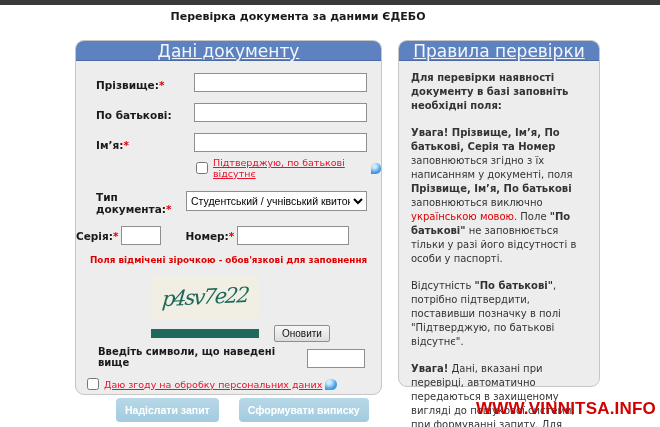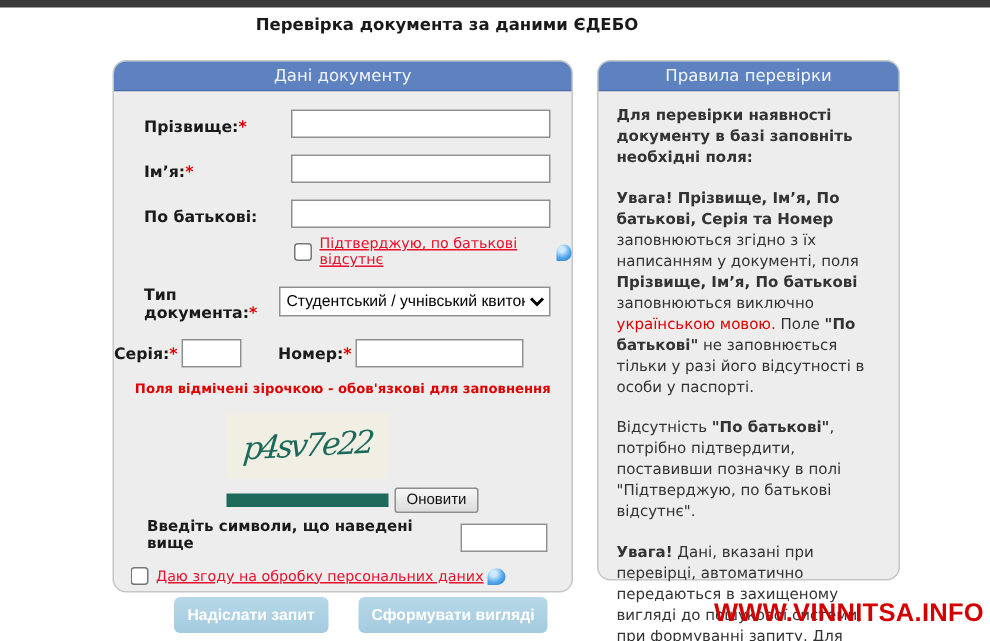--- a/index.html
+++ b/index.html
@@ -5,21 +5,21 @@
   * { margin:0; padding:0; box-sizing:border-box; }
   html,body { width:660px; height:427px; background:#ffffff; overflow:hidden;
               font-family:"DejaVu Sans", sans-serif; }
   .topbar { position:absolute; left:0; top:0; width:660px; height:5px; background:#3a3a3a; }
   .page-title { position:absolute; left:0; top:10px; width:596px; text-align:center;
                 font-size:11px; font-weight:bold; color:#1a1a1a; }
   .panel { position:absolute; background:#ededed; border:1px solid #c6c6c6; border-radius:9px; }
   .panel-left  { left:75px;  top:40px; width:307px; height:355px; }
   .panel-right { left:398px; top:40px; width:202px; height:347px; }
   .panel-header { height:20px; line-height:20px; background:#5e82bf; border-bottom:1px solid #4a6aa5;
-                  border-radius:8px 8px 0 0; color:#f2f6fc; text-align:center; font-size:11px; }
+                  border-radius:8px 8px 0 0; color:#f2f6fc; text-align:center; font-size:17px;text-decoration:underline; }
   
   .form-body { padding:12px 0 0 0; }
   .form-row { display:flex; align-items:center; padding:0 14px 0 20px; margin-bottom:11px; }
   .form-label { width:103px; padding-top:4px; font-size:10.5px; font-weight:bold; color:#1a1a1a; }
   .req { color:#e00000; font-weight:bold; }
   input.text { height:19px; border:1px solid #8f8f8f; background:#fff; font-size:11px; padding:0 3px; }
   .w-main { width:181px; }
   .sub-row { display:flex; align-items:center; margin:-6px 0 8px 120px; }
   .sub-row input[type=checkbox], .consent-row input[type=checkbox] { width:12px; height:12px; margin-right:5px; }
   .red-link { color:#e8112d; font-size:9.5px; text-decoration:underline; cursor:pointer; }
@@ -30,21 +30,21 @@
   .series-row { display:flex; align-items:center; padding:0 14px 0 0; margin-bottom:10px; }
   .series-row .inline-label { font-size:10.5px; font-weight:bold; color:#1a1a1a; }
   .w-series { width:40px; margin-left:3px; }
   .w-number { width:112px; margin-left:3px; }
   .num-label { margin-left:24px; }
   .required-note { text-align:center; color:#e00000; font-weight:bold; font-size:8.8px; margin:2px 0 10px 0; }
   .captcha-img { margin-left:75px; width:108px; height:44px; background:#f1efe3;
                  display:flex; align-items:center; justify-content:center; }
   .captcha-text { font-family:"DejaVu Serif", serif; font-style:italic; font-size:21px;
                   color:#1b695b; letter-spacing:-2px; transform:rotate(-3deg) skewX(-8deg); }
-  .captcha-bar-row { display:flex; align-items:center; margin:6px 0 4px 75px; }
+  .captcha-bar-row { display:flex; align-items:center; margin:6px 0 4px 75px;gap:11px; }
   .captcha-bar { width:108px; height:9px; background:#206a5c; }
   .refresh-btn { margin-left:4px; font-size:10px; padding:2px 7px; color:#111;
                  background:linear-gradient(#f7f7f7,#dcdcdc); border:1px solid #8e8e8e; border-radius:2px; cursor:pointer; }
   .prompt-row { display:flex; align-items:flex-end; margin:4px 16px 10px 22px; }
   .prompt-label { font-size:10px; font-weight:bold; color:#1a1a1a; }
   .w-captcha { width:58px; margin-left:4px; }
   .consent-row { display:flex; align-items:center; margin:0 0 8px 11px; }
   .buttons-row { display:flex; margin-left:40px; }
   .blue-btn { border:none; border-radius:4px; color:#ffffff; font-weight:bold; font-size:10.5px;
               padding:6px 9px; background:linear-gradient(#b7d8e8,#a3cbdf); cursor:pointer; }
@@ -66,26 +66,26 @@
 <div class="panel panel-left">
   <div class="panel-header">Дані документу</div>
   <div class="form-body">
 
     <div class="form-row">
       <div class="form-label"><span>Прізвище:</span><span class="req">*</span></div>
       <input class="text w-main" type="text" value="" style="">
     </div>
 
     <div class="form-row">
-      <div class="form-label"><span>Ім’я:</span><span class="req">*</span></div>
+      <div class="form-label">По батькові:</div>
       <input class="text w-main" type="text" value="" style="">
     </div>
 
     <div class="form-row">
-      <div class="form-label">По батькові:</div>
+      <div class="form-label"><span>Ім’я:</span><span class="req">*</span></div>
       <input class="text w-main" type="text" value="" style="">
     </div>
 
     <div class="sub-row">
       <input type="checkbox" style="">
       <span class="red-link">Підтверджую, по батькові відсутнє</span>
       <span class="help-icon"></span>
     </div>
 
     <div class="form-row">
@@ -117,21 +117,21 @@
     </div>
 
     <div class="consent-row">
       <input type="checkbox" style="">
       <span class="red-link">Даю згоду на обробку персональних даних</span>
       <span class="help-icon"></span>
     </div>
 
     <div class="buttons-row">
       <button class="blue-btn">Надіслати запит</button>
-      <button class="blue-btn">Сформувати вигляді</button>
+      <button class="blue-btn">Сформувати виписку</button>
     </div>
 
   </div>
 </div>
 
 <div class="panel panel-right">
   <div class="panel-header">Правила перевірки</div>
   <div class="rules-body">
     <p><span class="b">Для перевірки наявності документу в базі заповніть необхідні поля:</span></p>
     <p><span class="b">Увага! Прізвище, Ім’я, По батькові, Серія та Номер</span><span> заповнюються згідно з їх написанням у документі, поля </span><span class="b">Прізвище, Ім’я, По батькові</span><span> заповнюються виключно </span><span class="red">українською мовою.</span><span> Поле </span><span class="b">"По батькові"</span><span> не заповнюється тільки у разі його відсутності в особи у паспорті.</span></p>

